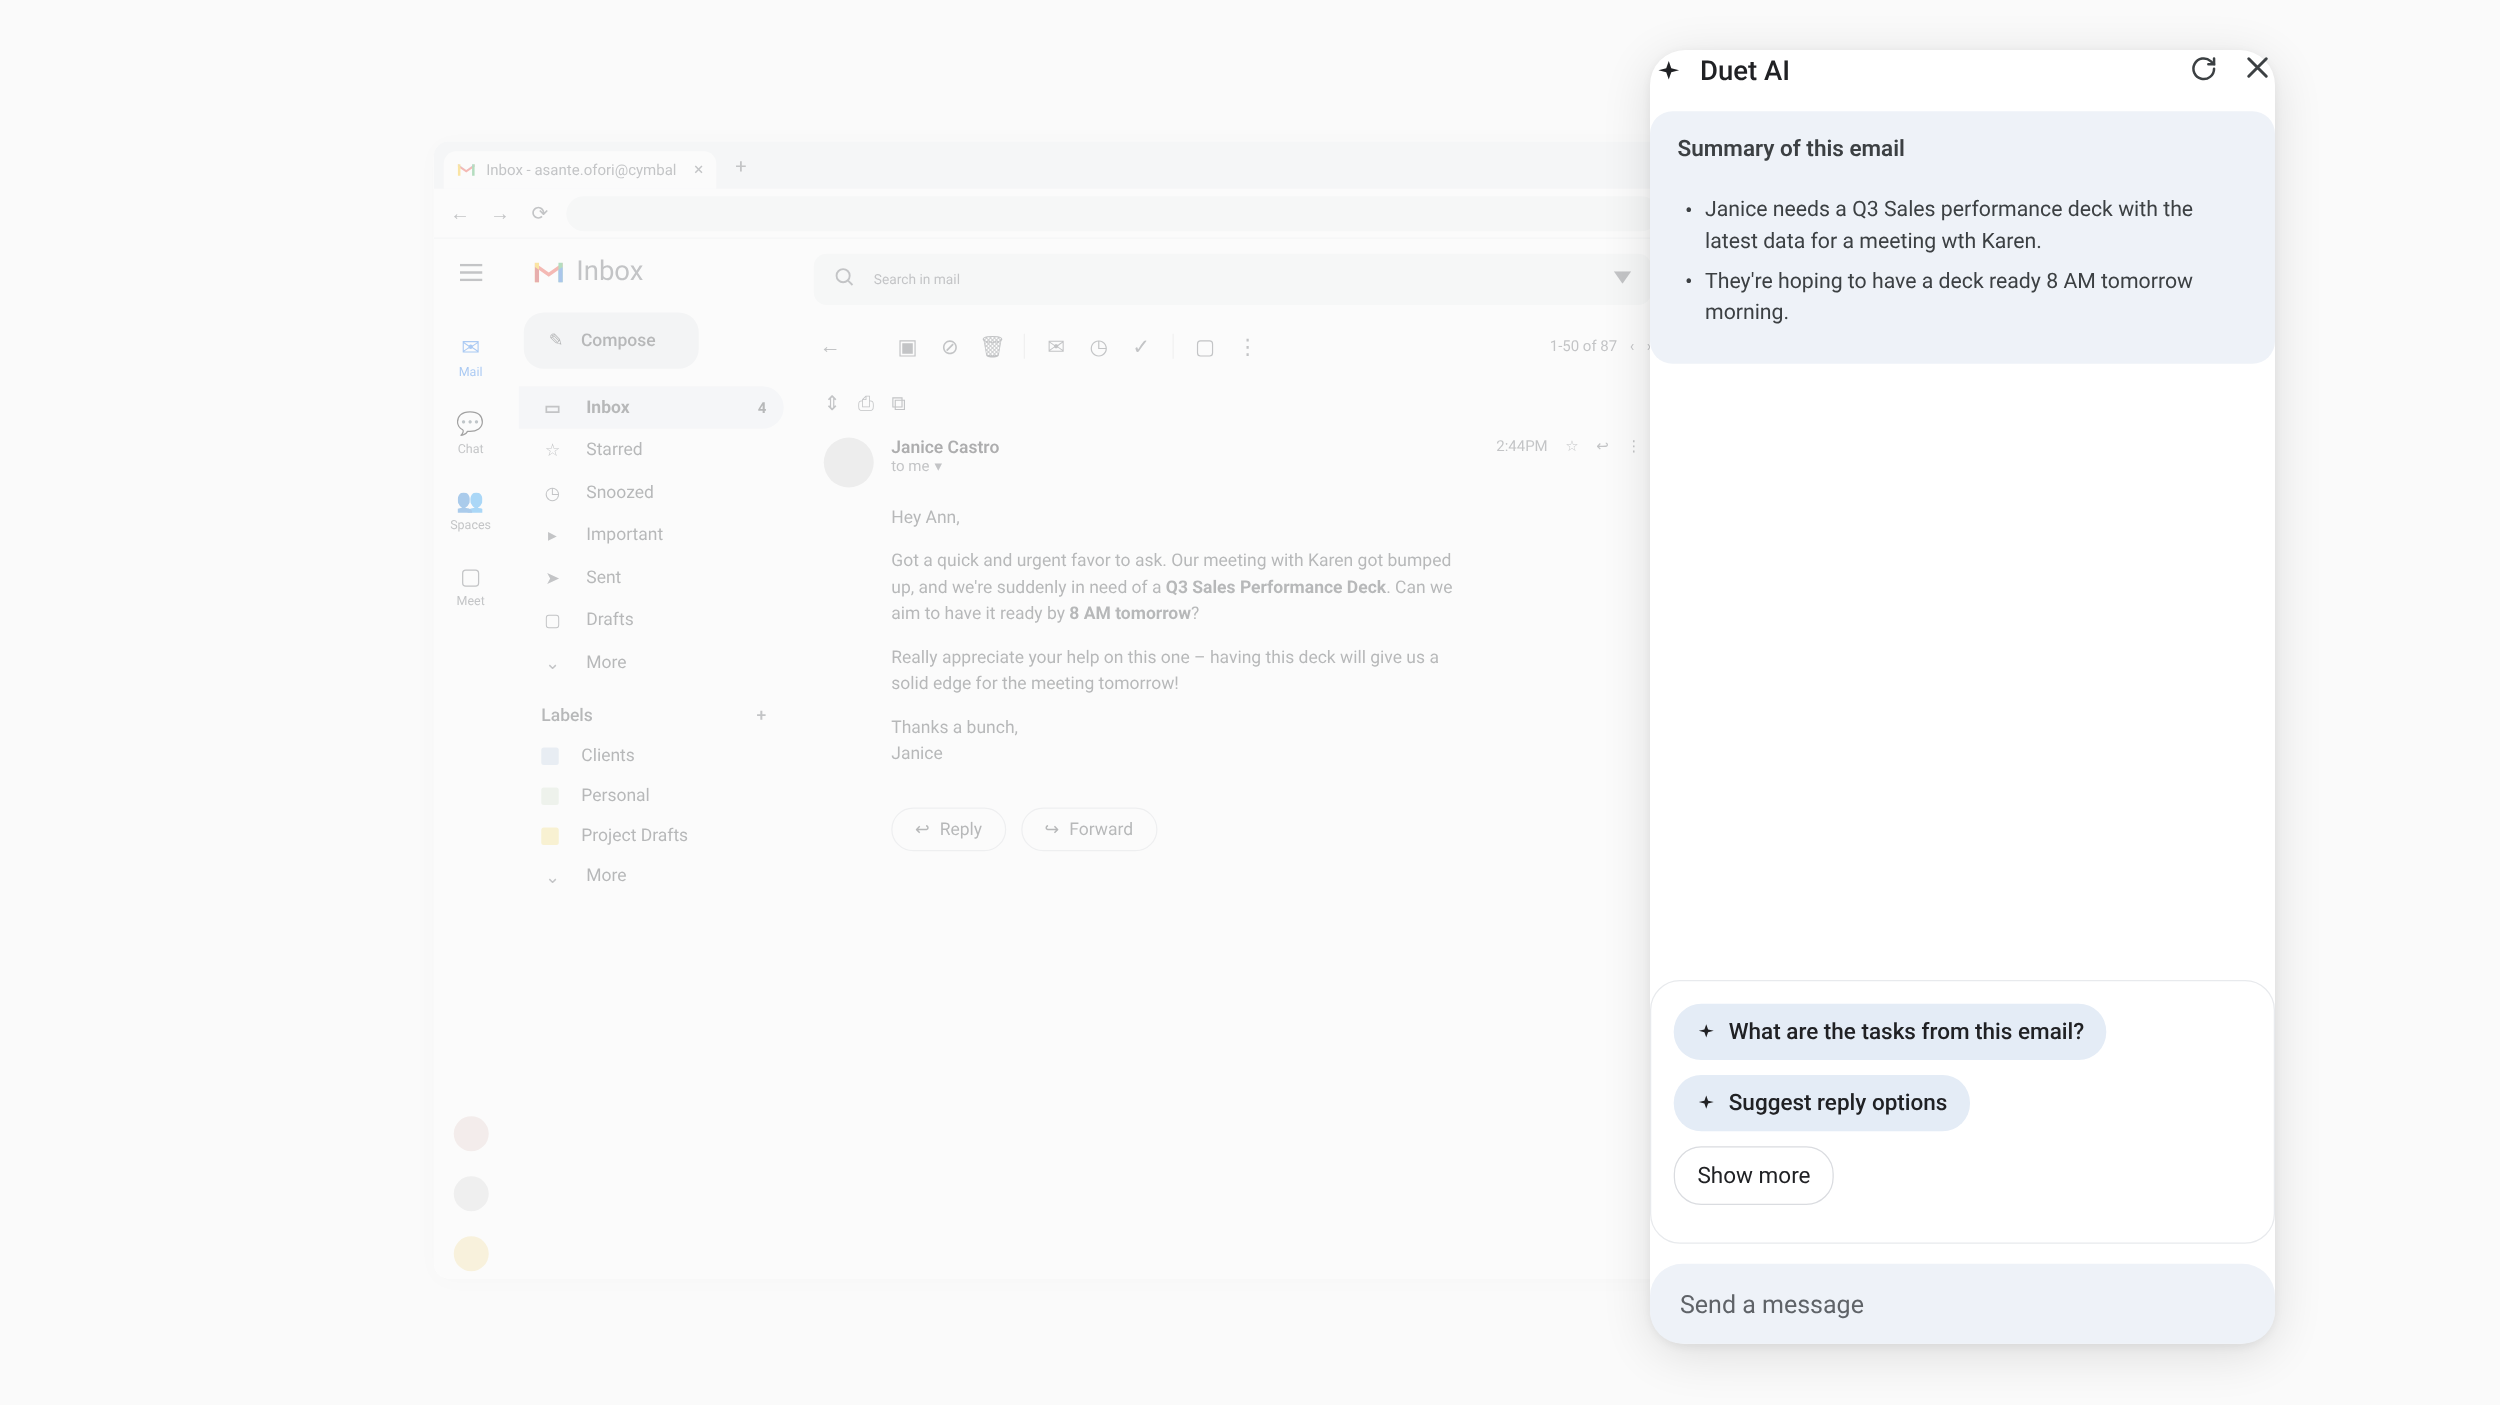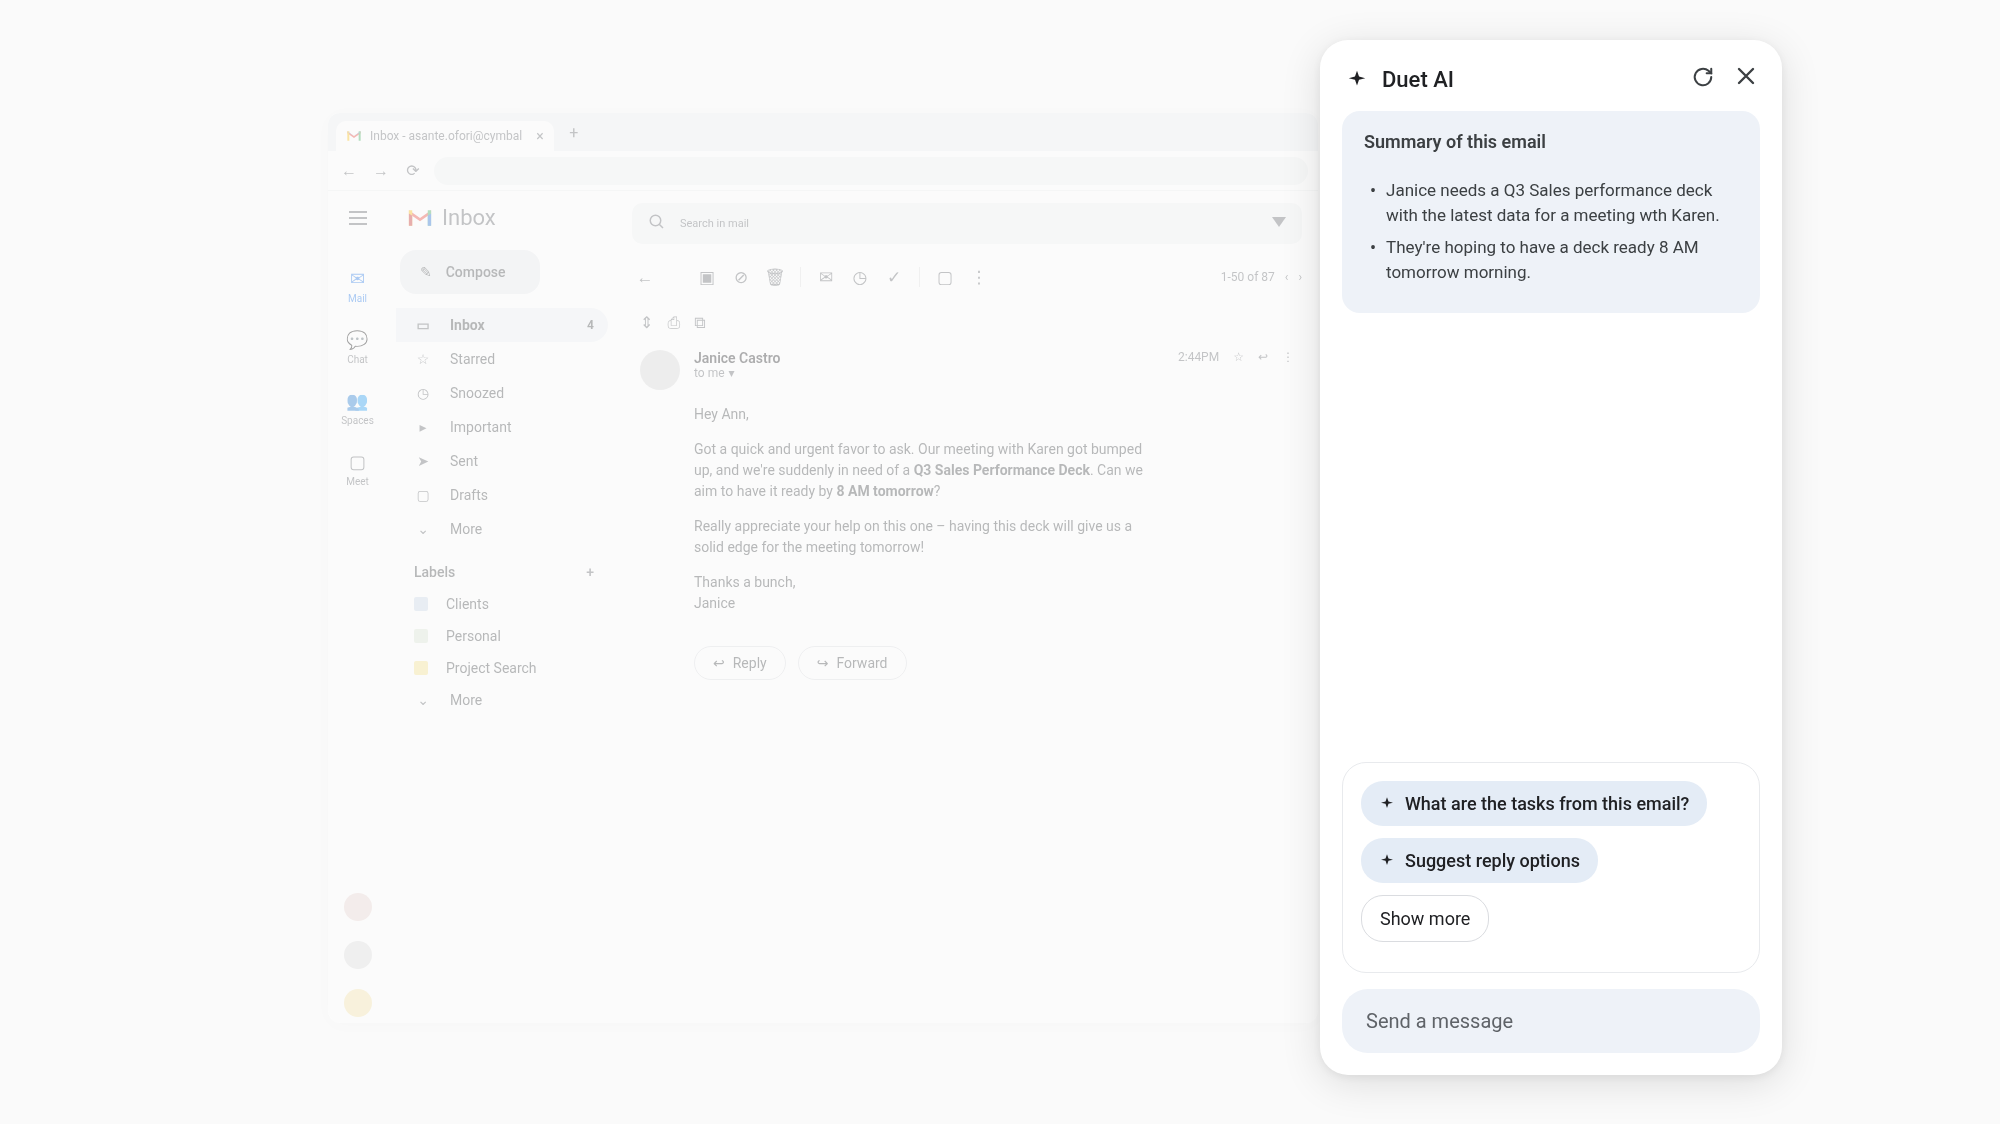--- a/index.html
+++ b/index.html
@@ -8,21 +8,21 @@
   background: #fafafa;
   width: 2000px;
   height: 1124px;
   position: relative;
   overflow: hidden;
 }
 
 
 .browser-window {
   position: absolute;
-  left: 328px;
+  left: 347px;
   top: 113px;
   width: 990px;
   height: 910px;
   background: #fff;
   border-radius: 12px;
   box-shadow: 0 2px 20px rgba(0,0,0,0.05);
   opacity: 0.35;
   overflow: hidden;
 }
 
@@ -205,28 +205,27 @@
   border:1px solid #dadce0; border-radius:20px;
   padding: 8px 18px;
   font-size:14px; color:#3c4043;
 }
 
 
 .duet-panel {
   position: absolute;
   left: 1320px;
   top: 40px;
-  width: 462px;
+  width: 500px;
   height: 1035px;
   background: #fff;
   border-radius: 28px;
   box-shadow: 0 8px 40px rgba(0,0,0,0.12), 0 2px 8px rgba(0,0,0,0.06);
   display: flex;
   flex-direction: column;
-  padding: 22px;
 }
 .duet-header {
   display:flex; align-items:center; gap:14px;
   padding: 4px 4px 18px 4px;
 }
 .sparkle {
   width:22px; height:22px;
 }
 .duet-title { font-size:22px; font-weight:500; color:#202124; }
 .duet-header-actions { margin-left:auto; display:flex; gap:22px; color:#3c4043; font-size:20px; }
@@ -394,21 +393,21 @@
       <div class="label-item">
         <span class="label-swatch" style="background:#c9d7e8"></span>
         <span>Clients</span>
       </div>
       <div class="label-item">
         <span class="label-swatch" style="background:#d9e6d4"></span>
         <span>Personal</span>
       </div>
       <div class="label-item">
         <span class="label-swatch" style="background:#f5e28a"></span>
-        <span>Project Search</span>
+        <span>Project Drafts</span>
       </div>
       <div class="label-item">
         <span class="nav-icon">⌄</span>
         <span>More</span>
       </div>
     </div>
 
     <div class="content">
       <div class="topbar">
         <div class="search-box">

